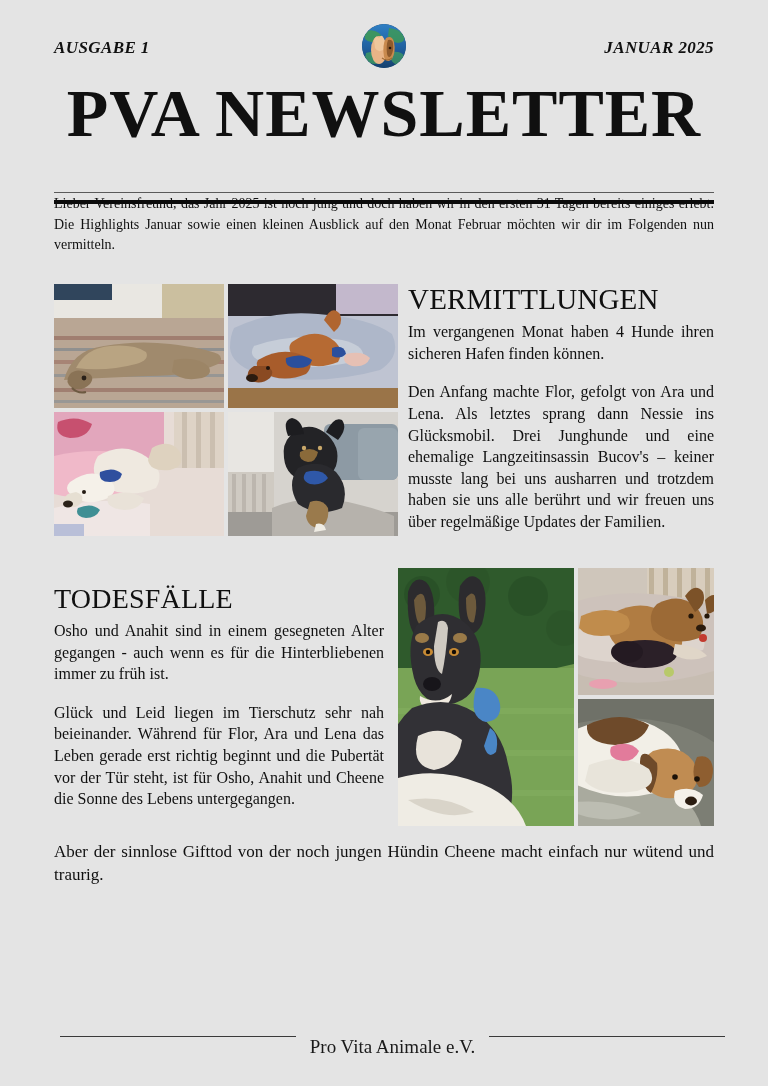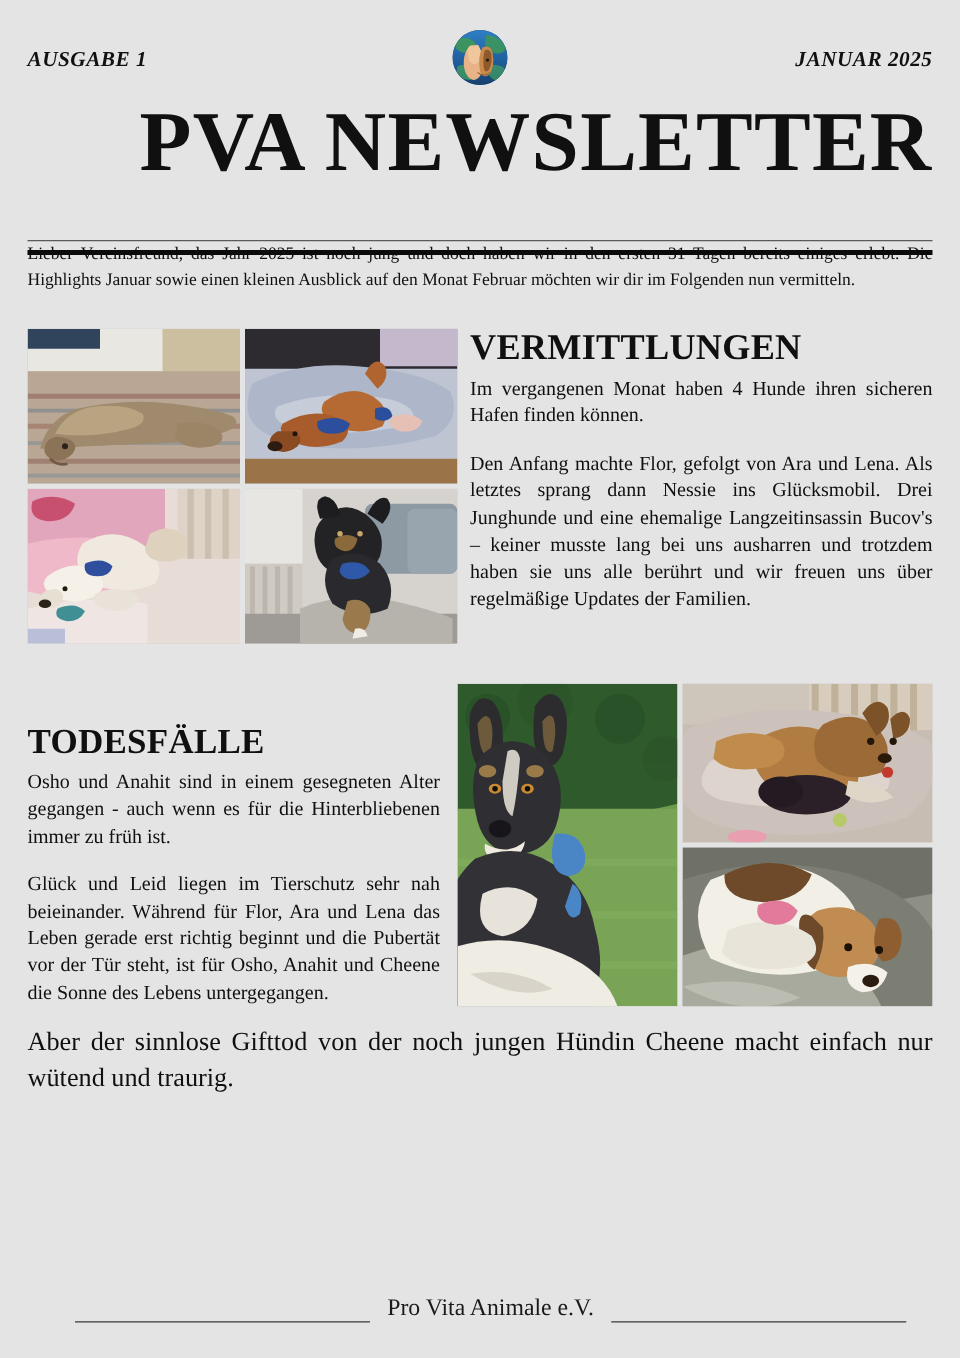--- a/index.html
+++ b/index.html
@@ -14,21 +14,21 @@
     font-family: "Liberation Serif", "DejaVu Serif", serif;
     color: #101010;
     position: relative;
   }
 
   .page {
     position: relative;
     width: 768px;
     height: 1086px;
     box-sizing: border-box;
-    padding: 0 22px;
+    padding: 0 54px;
   }
 
   
   .masthead {
     position: relative;
     height: 150px;
   }
   .issue-row {
     position: relative;
     height: 44px;
@@ -53,21 +53,21 @@
     transform: translateX(-50%);
     width: 44px;
     height: 44px;
     border-radius: 50%;
     overflow: hidden;
     background: #1b4a77;
   }
   .logo svg { display: block; width: 44px; height: 44px; }
 
   .paper-title {
-    text-align: right;
+    text-align: center;
     font-family: "Liberation Serif", "DejaVu Serif", serif;
     font-weight: 700;
     font-size: 68px;
     line-height: 0.98;
     letter-spacing: 1px;
     margin-top: 10px;
     white-space: nowrap;
   }
 
   .rule-group { margin-top: 21px; }
@@ -101,74 +101,74 @@
     grid-template-rows: 124px 124px;
     gap: 4px;
     flex: none;
   }
   .photo { overflow: hidden; position: relative; background: #cfcfcf; }
   .photo svg { display: block; width: 100%; height: 100%; }
 
   .col-text { flex: 1 1 auto; }
 
   .sec-head {
-    font-weight: 700;
+    font-weight: 400;
     font-size: 29px;
     line-height: 1.05;
     letter-spacing: 0.2px;
     margin: 0 0 7px 0;
     white-space: nowrap;
   }
   .sec-head.alt { font-size: 28px; }
 
   .body-p {
     font-size: 16px;
     line-height: 1.35;
     text-align: justify;
     text-justify: inter-word;
     margin: 0;
   }
   .body-p + .body-p { margin-top: 17px; }
 
   
-  .row-todes { display: flex; align-items: flex-end; gap: 14px; margin-top: 32px; }
+  .row-todes { display: flex; align-items: center; gap: 14px; margin-top: 32px; }
   .todes-text { width: 330px; flex: none; }
   .todes-photos {
     flex: 1 1 auto;
     display: flex;
     gap: 4px;
     height: 258px;
   }
   .todes-main { width: 176px; flex: none; }
   .todes-side {
     flex: 1 1 auto;
     display: flex;
     flex-direction: column;
     gap: 4px;
   }
   .todes-side .photo { flex: 1 1 0; }
 
   .wide-p {
-    font-size: 21px;
+    font-size: 17px;
     line-height: 1.38;
     text-align: justify;
     text-justify: inter-word;
     margin: 0;
     font-family: Liberation Serif, serif;
   }
   .wide-block { margin-top: 14px; }
 
   
   .footer {
     position: absolute;
     left: 60px;
     right: 43px;
     bottom: 28px;
     display: flex;
-    align-items: flex-end;
+    align-items: flex-start;
     gap: 14px;
   }
   .footer .fline {
     flex: 1 1 auto;
     height: 1px;
     background: #3a3a3a;
   }
   .footer-name {
     font-size: 19px;
     white-space: nowrap;

